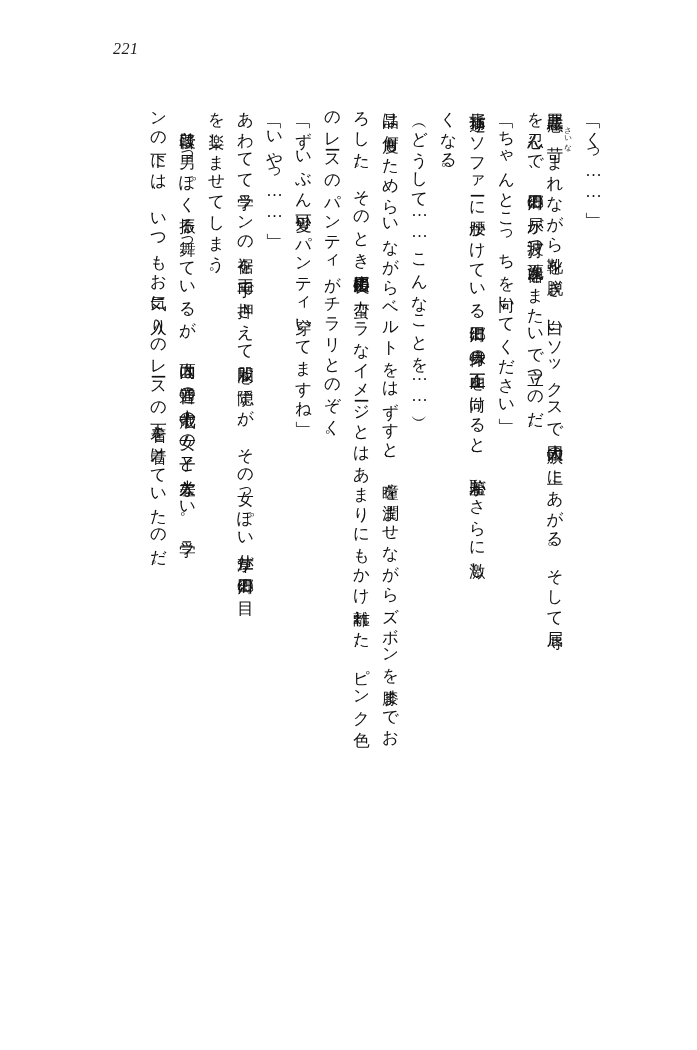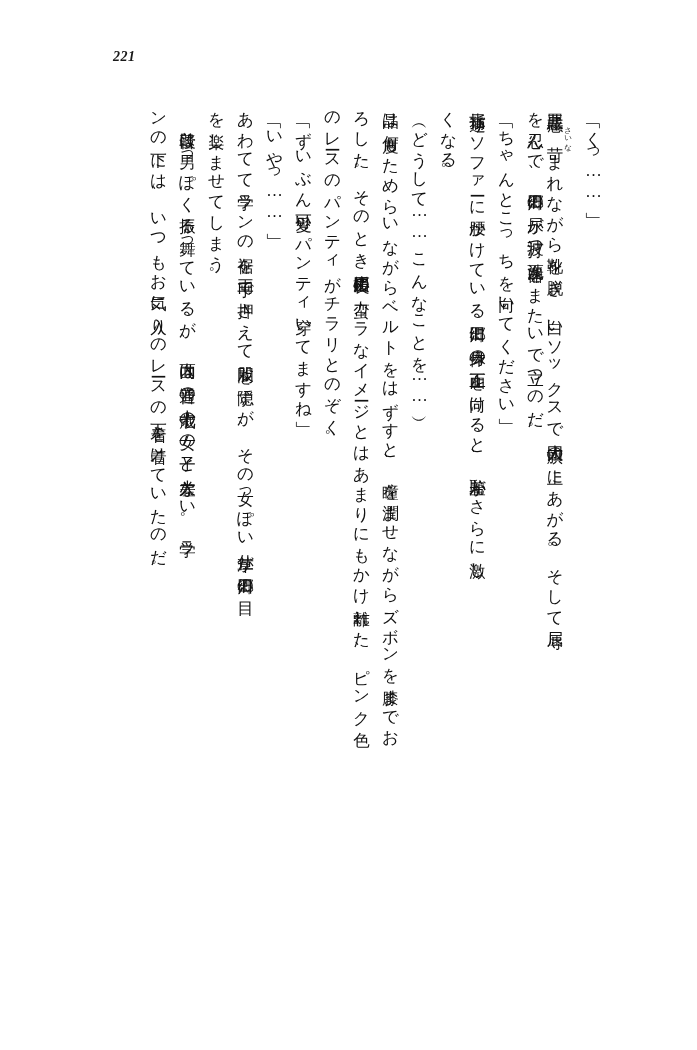--- a/index.html
+++ b/index.html
@@ -11,28 +11,27 @@
     position: relative;
     width: 697px;
     height: 1050px;
     background: #ffffff;
     overflow: hidden;
     font-family: "Liberation Serif", "DejaVu Serif", serif;
     color: #111111;
   }
   .page-number {
     position: absolute;
-    top: 49px;
+    top: 40px;
     left: 113px;
-    font-size: 14px;
+    font-size: 16px;
     font-family: "Liberation Serif", "DejaVu Serif", serif;
     font-style: italic;
     color: #1a1a1a;
     letter-spacing: 0.5px;
-    font-weight: bold;
   }
   .text-body {
     position: absolute;
     top: 100px;
     right: 96px;
     height: 870px;
     width: 510px;
     display: flex;
     flex-direction: row-reverse;
     align-items: flex-start;

